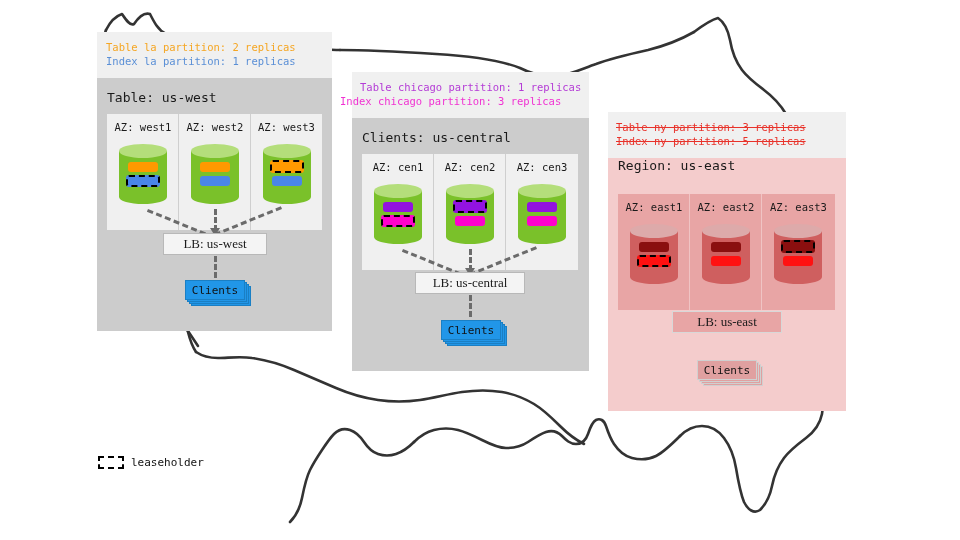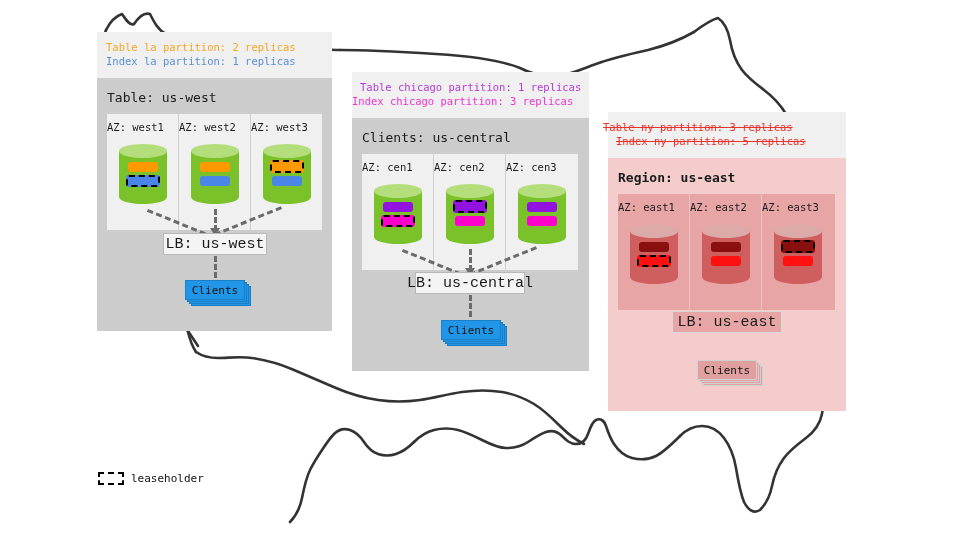--- a/index.html
+++ b/index.html
@@ -23,20 +23,21 @@
   .strike{text-decoration:line-through;}
   .regionbox{position:absolute;}
   .regiontitle{
     position:absolute;white-space:pre;font-size:13px;color:#1a1a1a;
     font-family:"DejaVu Sans Mono","Liberation Mono",monospace;
   }
   .azstrip{position:absolute;}
   .azcell{position:absolute;box-sizing:border-box;}
   .azlabel{
     position:absolute;white-space:pre;font-size:10.5px;color:#1a1a1a;
+    text-align:center;
     font-family:"DejaVu Sans Mono","Liberation Mono",monospace;
   }
 
   
   .cyl{position:absolute;}
   .cyl .body{position:absolute;left:0;background:#7ac12a;}
   .cyl .topcap{position:absolute;left:0;top:0;background:#b4de7b;border-radius:50%;}
   .cyl .botcap{position:absolute;left:0;background:#7ac12a;border-radius:50%;}
   .bar{position:absolute;border-radius:3px;}
   .lease{box-sizing:border-box;border:2px dashed #000;}
@@ -44,34 +45,34 @@
   
   .dashv{position:absolute;border-left:3px dashed #6b6b6b;}
   .dashd{position:absolute;height:0;border-top:3px dashed #6b6b6b;transform-origin:0 0;}
   .arrow{position:absolute;width:0;height:0;border-left:5px solid transparent;
          border-right:5px solid transparent;border-top:8px solid #6b6b6b;}
 
   
   .lbbox{
     position:absolute;box-sizing:border-box;border:1px solid #b8b8b8;
     background:#f4f4f4;display:flex;align-items:center;justify-content:center;
-    font-size:15px;color:#1a1a1a;white-space:pre;
-    font-family:Liberation Mono, monospace;
+    font-size:13px;color:#1a1a1a;white-space:pre;
+    font-family:Liberation Serif, serif;
   }
   .clientstack{position:absolute;}
   .clientstack .sh{position:absolute;box-sizing:border-box;}
   .clientstack .front{
     position:absolute;left:0;top:0;box-sizing:border-box;
     display:flex;align-items:center;justify-content:center;
     font-size:11px;color:#111;white-space:pre;
     font-family:"DejaVu Sans Mono","Liberation Mono",monospace;
   }
 
   
-  #legend{position:absolute;left:98px;top:472px;display:flex;align-items:center;gap:7px;}
+  #legend{position:absolute;left:98px;top:456px;display:flex;align-items:center;gap:7px;}
   #legend .swatch{width:26px;height:13px;border:2px dashed #000;box-sizing:border-box;}
   #legend .ltxt{font-size:11px;color:#111;white-space:pre;
     font-family:"DejaVu Sans Mono","Liberation Mono",monospace;}
 </style>
 </head>
 <body>
 
 <div id="stage">
 
   <svg id="usmap" viewBox="0 0 960 540" xmlns="http://www.w3.org/2000/svg">
@@ -207,21 +208,21 @@
       <div class="sh" style="left:4px;top:4px;width:60px;height:20px;background:#2196e8;border:1px solid #1a7fc4;"></div>
       <div class="sh" style="left:2px;top:2px;width:60px;height:20px;background:#2196e8;border:1px solid #1a7fc4;"></div>
       <div class="front" style="width:60px;height:20px;background:#2196e8;border:1px solid #1a7fc4;">Clients</div>
     </div>
   </div>
 
   <div class="panel">
 
     <div class="hdrband" style="left:352px;top:72px;width:237px;height:46px;"></div>
     <div class="hdrline" style="left:360px;top:81px;color:#b43cd6;">Table chicago partition: 1 replicas</div>
-    <div class="hdrline" style="left:352px;top:95px;color:#f032d2;">Index chicago partition: 3 replicas</div>
+    <div class="hdrline" style="left:340px;top:95px;color:#f032d2;">Index chicago partition: 3 replicas</div>
 
     <div class="regionbox" style="left:352px;top:118px;width:237px;height:253px;background:#cccccc;"></div>
     <div class="regiontitle" style="left:362px;top:130px;">Clients: us-central</div>
 
     <div class="azstrip" style="left:362px;top:154px;width:216px;height:116px;background:#f0f0f0;"></div>
     <div class="azcell" style="left:362px;top:154px;width:72px;height:116px;border-right:1px solid #cfcfcf;"></div>
     <div class="azcell" style="left:434px;top:154px;width:72px;height:116px;border-right:1px solid #cfcfcf;"></div>
     <div class="azcell" style="left:506px;top:154px;width:72px;height:116px;"></div>
 
     <div class="azlabel" style="left:362px;top:161px;width:72px;">AZ: cen1</div>
@@ -265,25 +266,25 @@
       <div class="sh" style="left:6px;top:6px;width:60px;height:20px;background:#2196e8;border:1px solid #1a7fc4;"></div>
       <div class="sh" style="left:4px;top:4px;width:60px;height:20px;background:#2196e8;border:1px solid #1a7fc4;"></div>
       <div class="sh" style="left:2px;top:2px;width:60px;height:20px;background:#2196e8;border:1px solid #1a7fc4;"></div>
       <div class="front" style="width:60px;height:20px;background:#2196e8;border:1px solid #1a7fc4;">Clients</div>
     </div>
   </div>
 
   <div class="panel">
 
     <div class="hdrband" style="left:608px;top:112px;width:238px;height:46px;"></div>
-    <div class="hdrline strike" style="left:603px;top:121px;color:#e8322a;">Table ny partition: 3 replicas</div>
+    <div class="hdrline strike" style="left:616px;top:121px;color:#e8322a;">Table ny partition: 3 replicas</div>
     <div class="hdrline strike" style="left:616px;top:135px;color:#e8322a;">Index ny partition: 5 replicas</div>
 
     <div class="regionbox" style="left:608px;top:158px;width:238px;height:253px;background:#f4cccc;"></div>
-    <div class="regiontitle" style="left:618px;top:170px;font-weight:bold;">Region: us-east</div>
+    <div class="regiontitle" style="left:618px;top:158px;">Region: us-east</div>
 
     <div class="azstrip" style="left:618px;top:194px;width:217px;height:116px;background:#e8a5a5;"></div>
     <div class="azcell" style="left:618px;top:194px;width:72px;height:116px;border-right:1px solid #f0c4c4;"></div>
     <div class="azcell" style="left:690px;top:194px;width:72px;height:116px;border-right:1px solid #f0c4c4;"></div>
     <div class="azcell" style="left:762px;top:194px;width:73px;height:116px;"></div>
 
     <div class="azlabel" style="left:618px;top:201px;width:72px;">AZ: east1</div>
     <div class="azlabel" style="left:690px;top:201px;width:72px;">AZ: east2</div>
     <div class="azlabel" style="left:762px;top:201px;width:73px;">AZ: east3</div>
 

